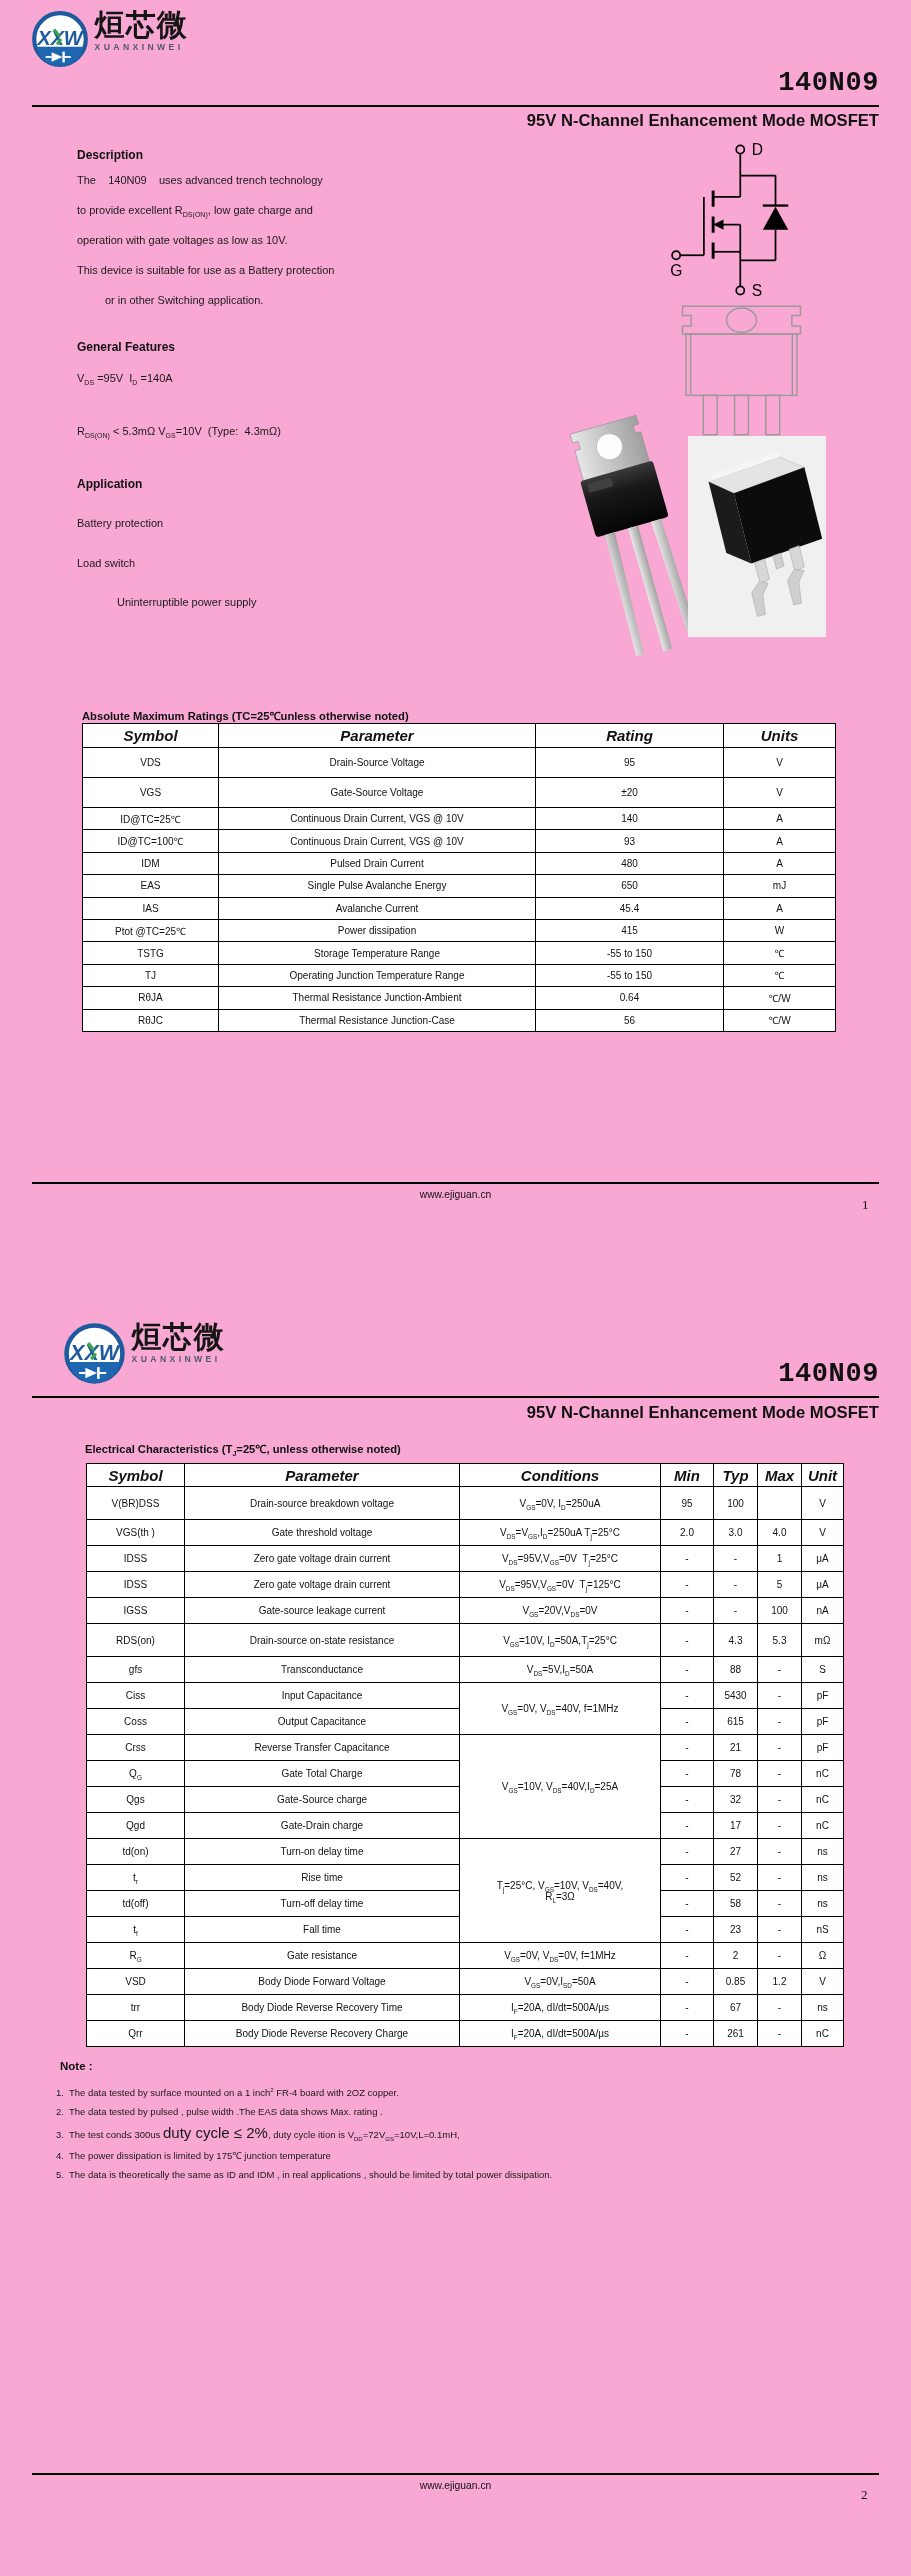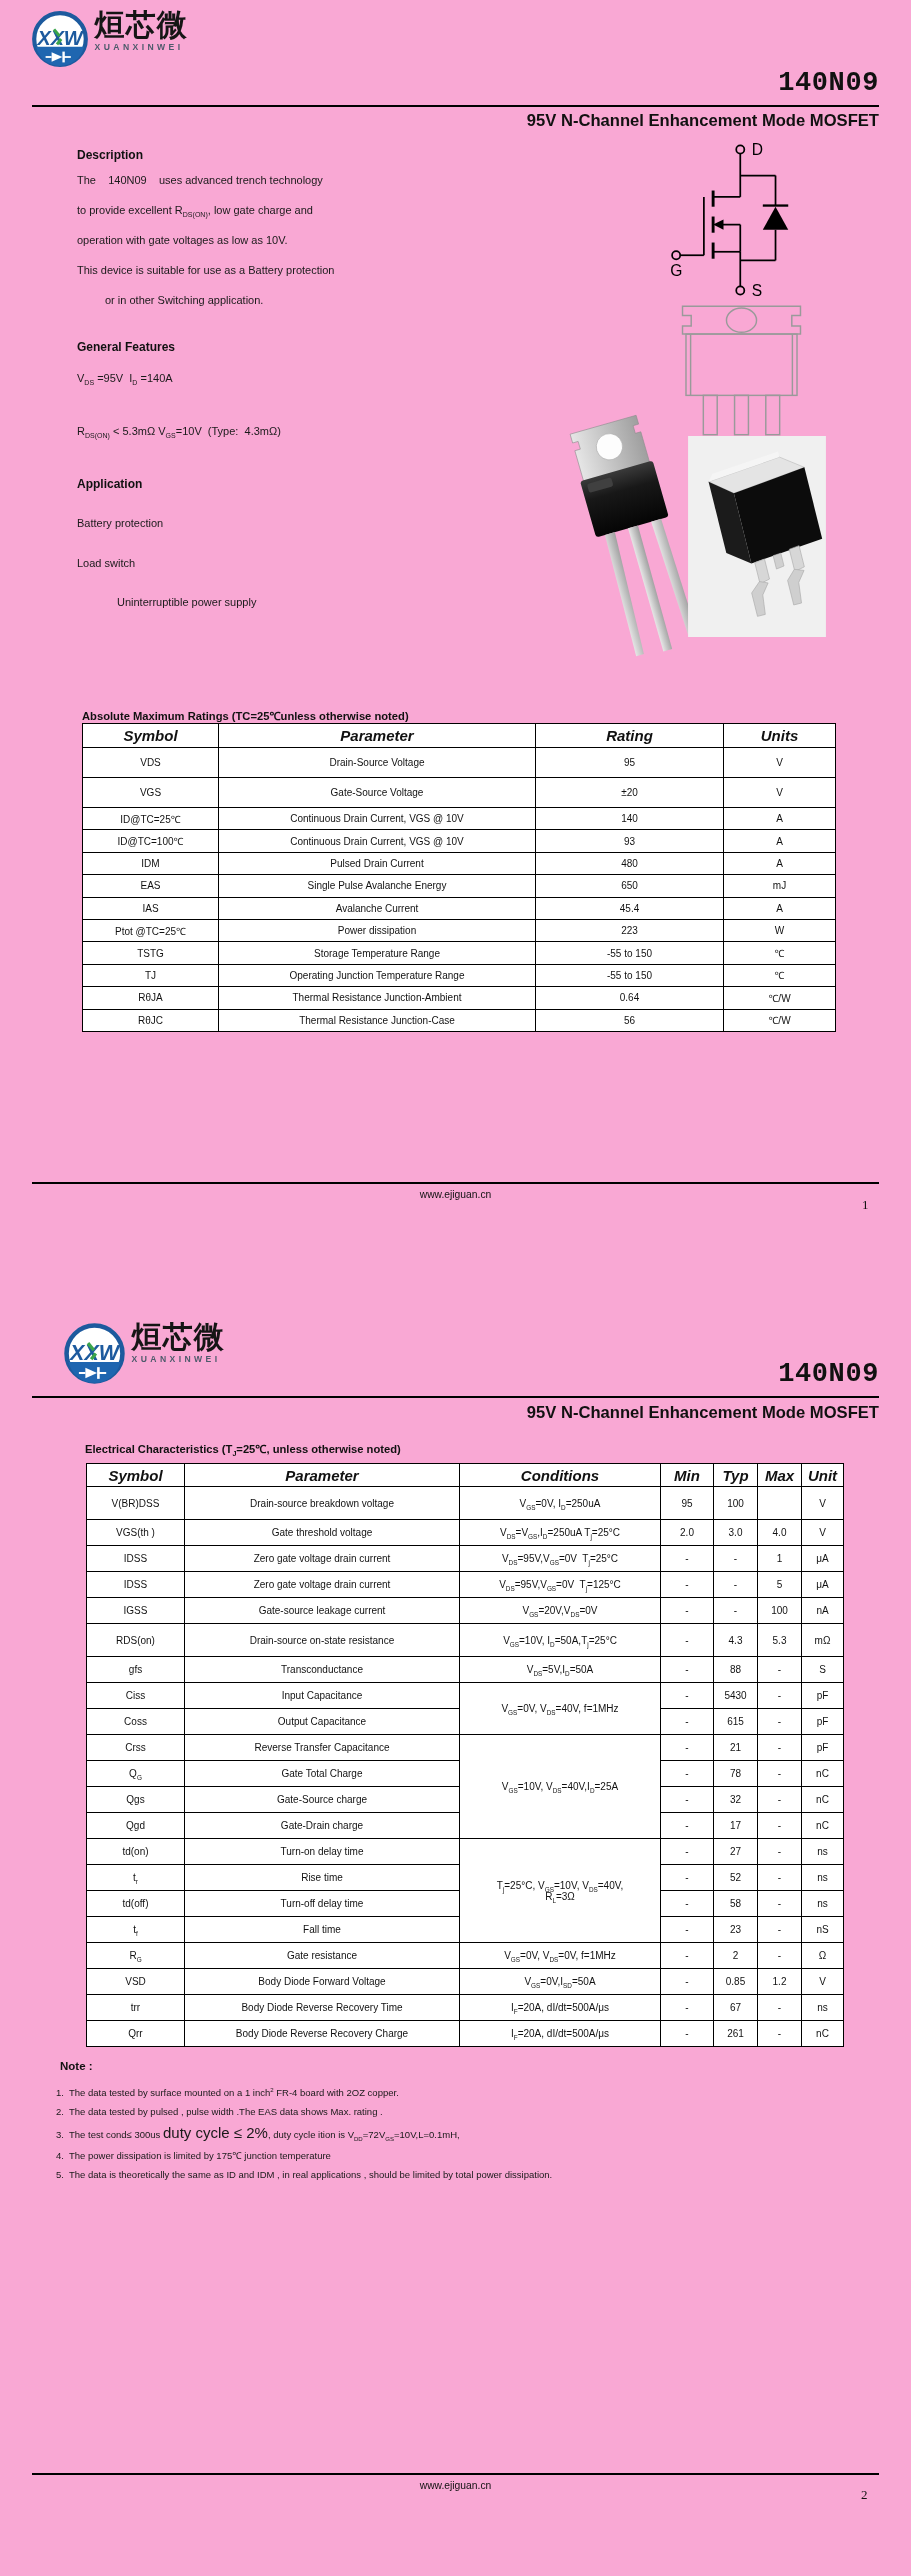--- a/index.html
+++ b/index.html
@@ -223,21 +223,21 @@
         </tr>
         <tr class="">
           <td>IAS</td>
           <td>Avalanche Current</td>
           <td>45.4</td>
           <td>A</td>
         </tr>
         <tr class="">
           <td>Ptot @TC=25℃</td>
           <td>Power dissipation</td>
-          <td>223</td>
+          <td>415</td>
           <td>W</td>
         </tr>
         <tr class="">
           <td>TSTG</td>
           <td>Storage Temperature Range</td>
           <td>-55 to 150</td>
           <td>℃</td>
         </tr>
         <tr class="">
           <td>TJ</td>

